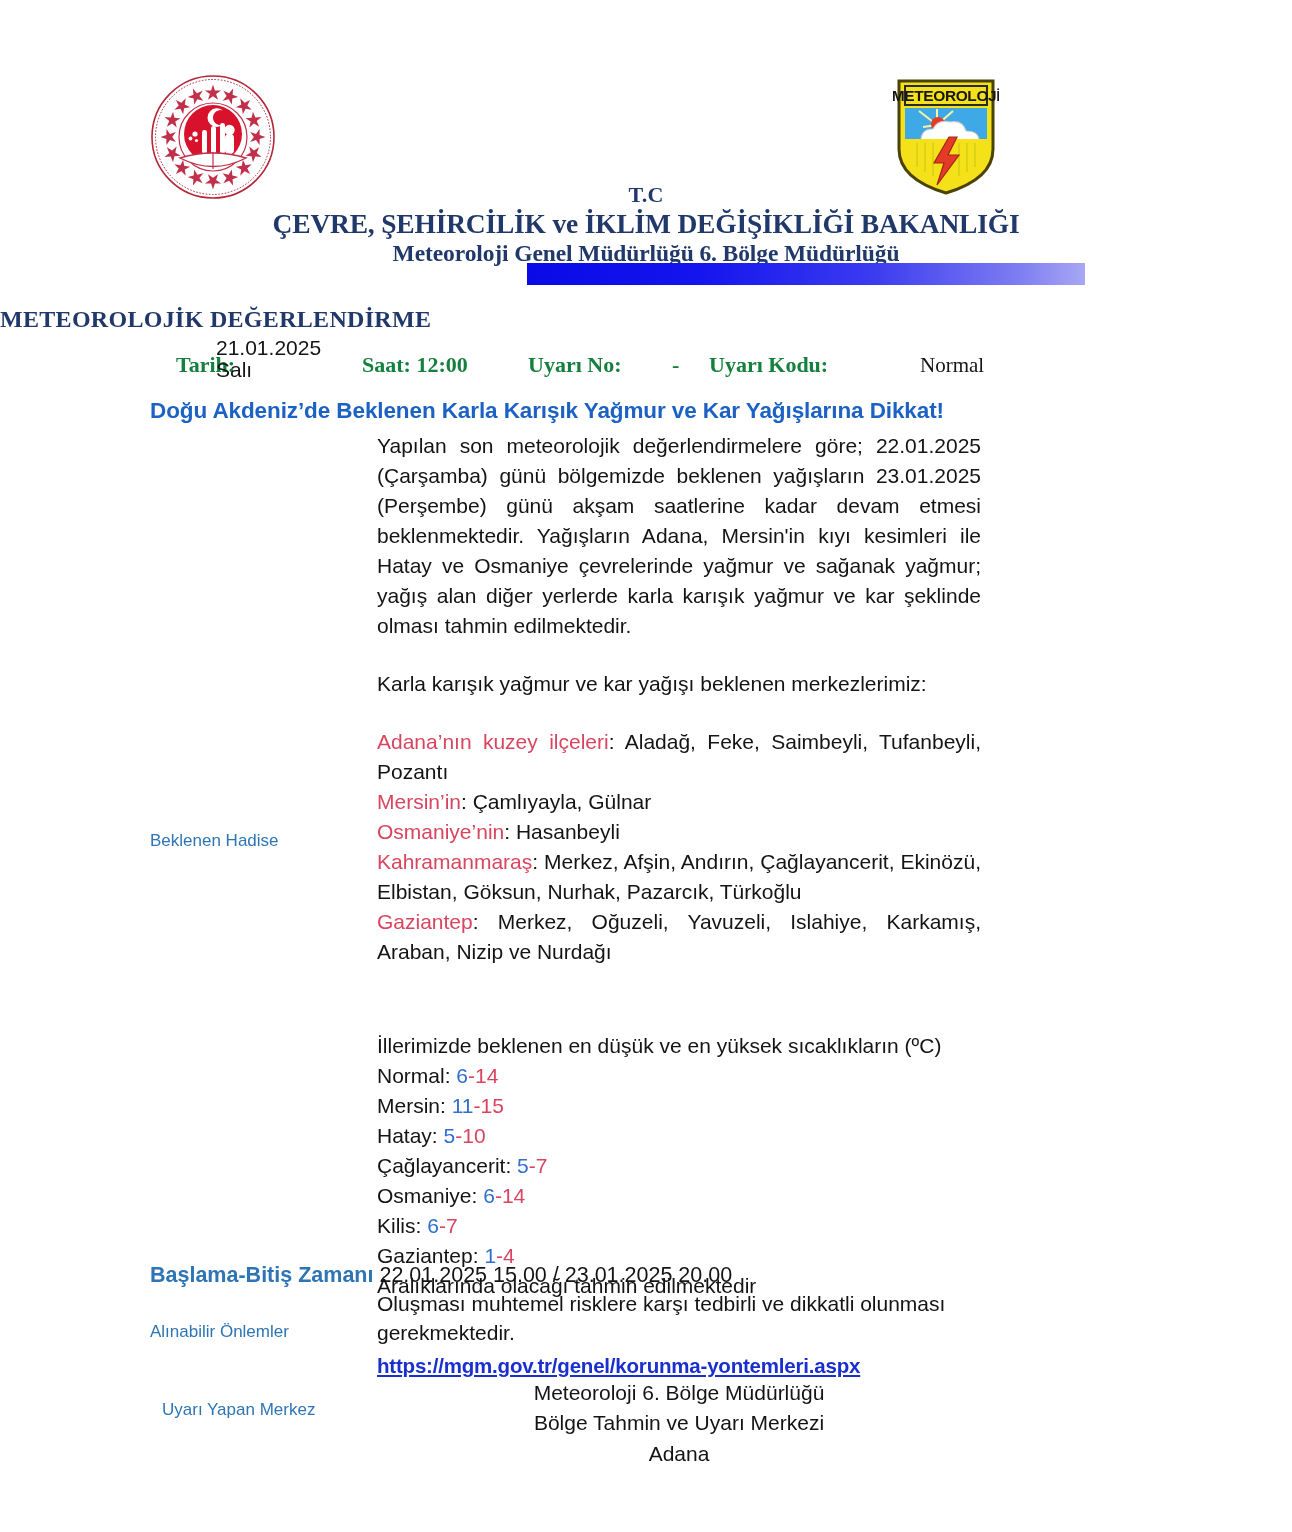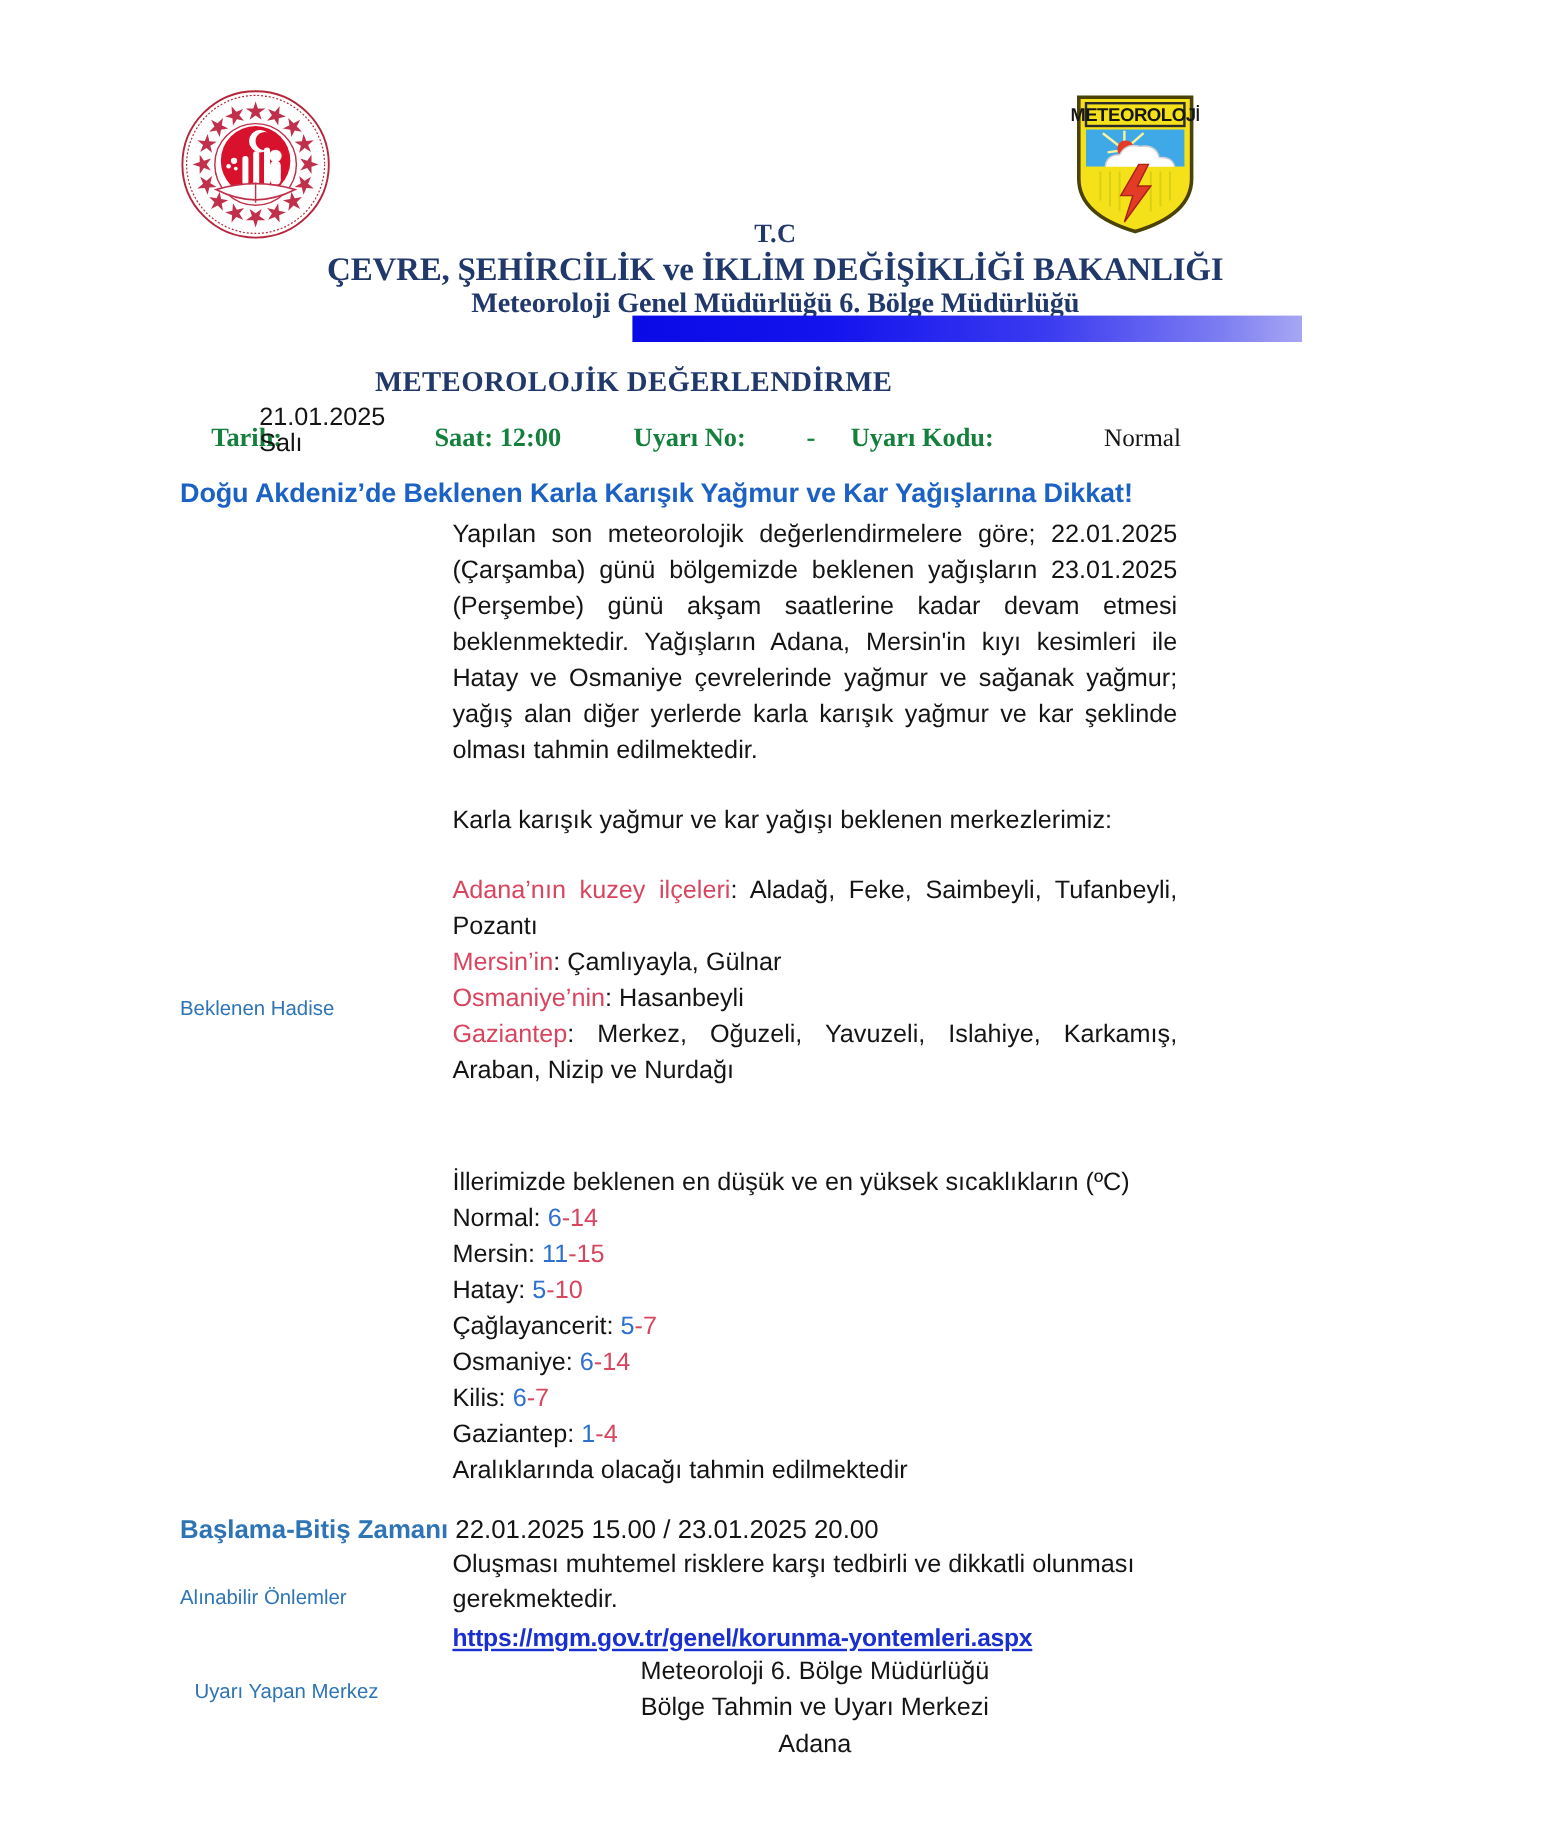--- a/index.html
+++ b/index.html
@@ -55,21 +55,21 @@
     width: 558px;
     height: 22px;
     background: linear-gradient(to right, #0a0ae8 0%, #1414ee 30%, #3b3bf0 62%, #7d7df2 88%, #a7a7f4 100%);
   }
 
   
   .eval-heading {
     position: absolute;
     left: 0; top: 306px;
     width: 1056px;
-    text-align: center;
+    text-align: left;
     font-family: "Liberation Serif", serif;
     font-weight: bold;
     font-size: 24px;
     color: #21386b;
     letter-spacing: .3px;
   }
 
   
   .meta-row {
     position: absolute;
@@ -333,20 +333,21 @@
 
 <div class="body-col">
   <div class="just">Yapılan son meteorolojik değerlendirmelere göre; 22.01.2025 (Çarşamba) günü bölgemizde beklenen yağışların 23.01.2025 (Perşembe) günü akşam saatlerine kadar devam etmesi beklenmektedir. Yağışların Adana, Mersin'in kıyı kesimleri ile Hatay ve Osmaniye çevrelerinde yağmur ve sağanak yağmur; yağış alan diğer yerlerde karla karışık yağmur ve kar şeklinde olması tahmin edilmektedir.</div>
   <div class="spacer-sm"></div>
   <div>Karla karışık yağmur ve kar yağışı beklenen merkezlerimiz:</div>
   <div class="spacer-sm"></div>
   <div id="centers-list">
       <div class="just"><span class="city-label">Adana’nın kuzey ilçeleri</span><span>: Aladağ, Feke, Saimbeyli, Tufanbeyli, Pozantı</span></div>
       <div class="just"><span class="city-label">Mersin’in</span><span>: Çamlıyayla, Gülnar</span></div>
       <div class="just"><span class="city-label">Osmaniye’nin</span><span>: Hasanbeyli</span></div>
+      <div class="just"><span class="city-label">Kahramanmaraş</span><span>: Merkez, Afşin, Andırın, Çağlayancerit, Ekinözü, Elbistan, Göksun, Nurhak, Pazarcık, Türkoğlu</span></div>
       <div class="just"><span class="city-label">Gaziantep</span><span>: Merkez, Oğuzeli, Yavuzeli, Islahiye, Karkamış, Araban, Nizip ve Nurdağı</span></div>
     </div>
   <div class="spacer-lg"></div>
   <div>İllerimizde beklenen en düşük ve en yüksek sıcaklıkların (ºC)</div>
   <div id="temperature-list">
       <div><span>Normal: </span><span class="temp-lo">6</span><span class="temp-hi">-</span><span class="temp-hi">14</span></div>
       <div><span>Mersin: </span><span class="temp-lo">11</span><span class="temp-hi">-</span><span class="temp-hi">15</span></div>
       <div><span>Hatay: </span><span class="temp-lo">5</span><span class="temp-hi">-</span><span class="temp-hi">10</span></div>
       <div><span>Çağlayancerit: </span><span class="temp-lo">5</span><span class="temp-hi">-</span><span class="temp-hi">7</span></div>
       <div><span>Osmaniye: </span><span class="temp-lo">6</span><span class="temp-hi">-</span><span class="temp-hi">14</span></div>

